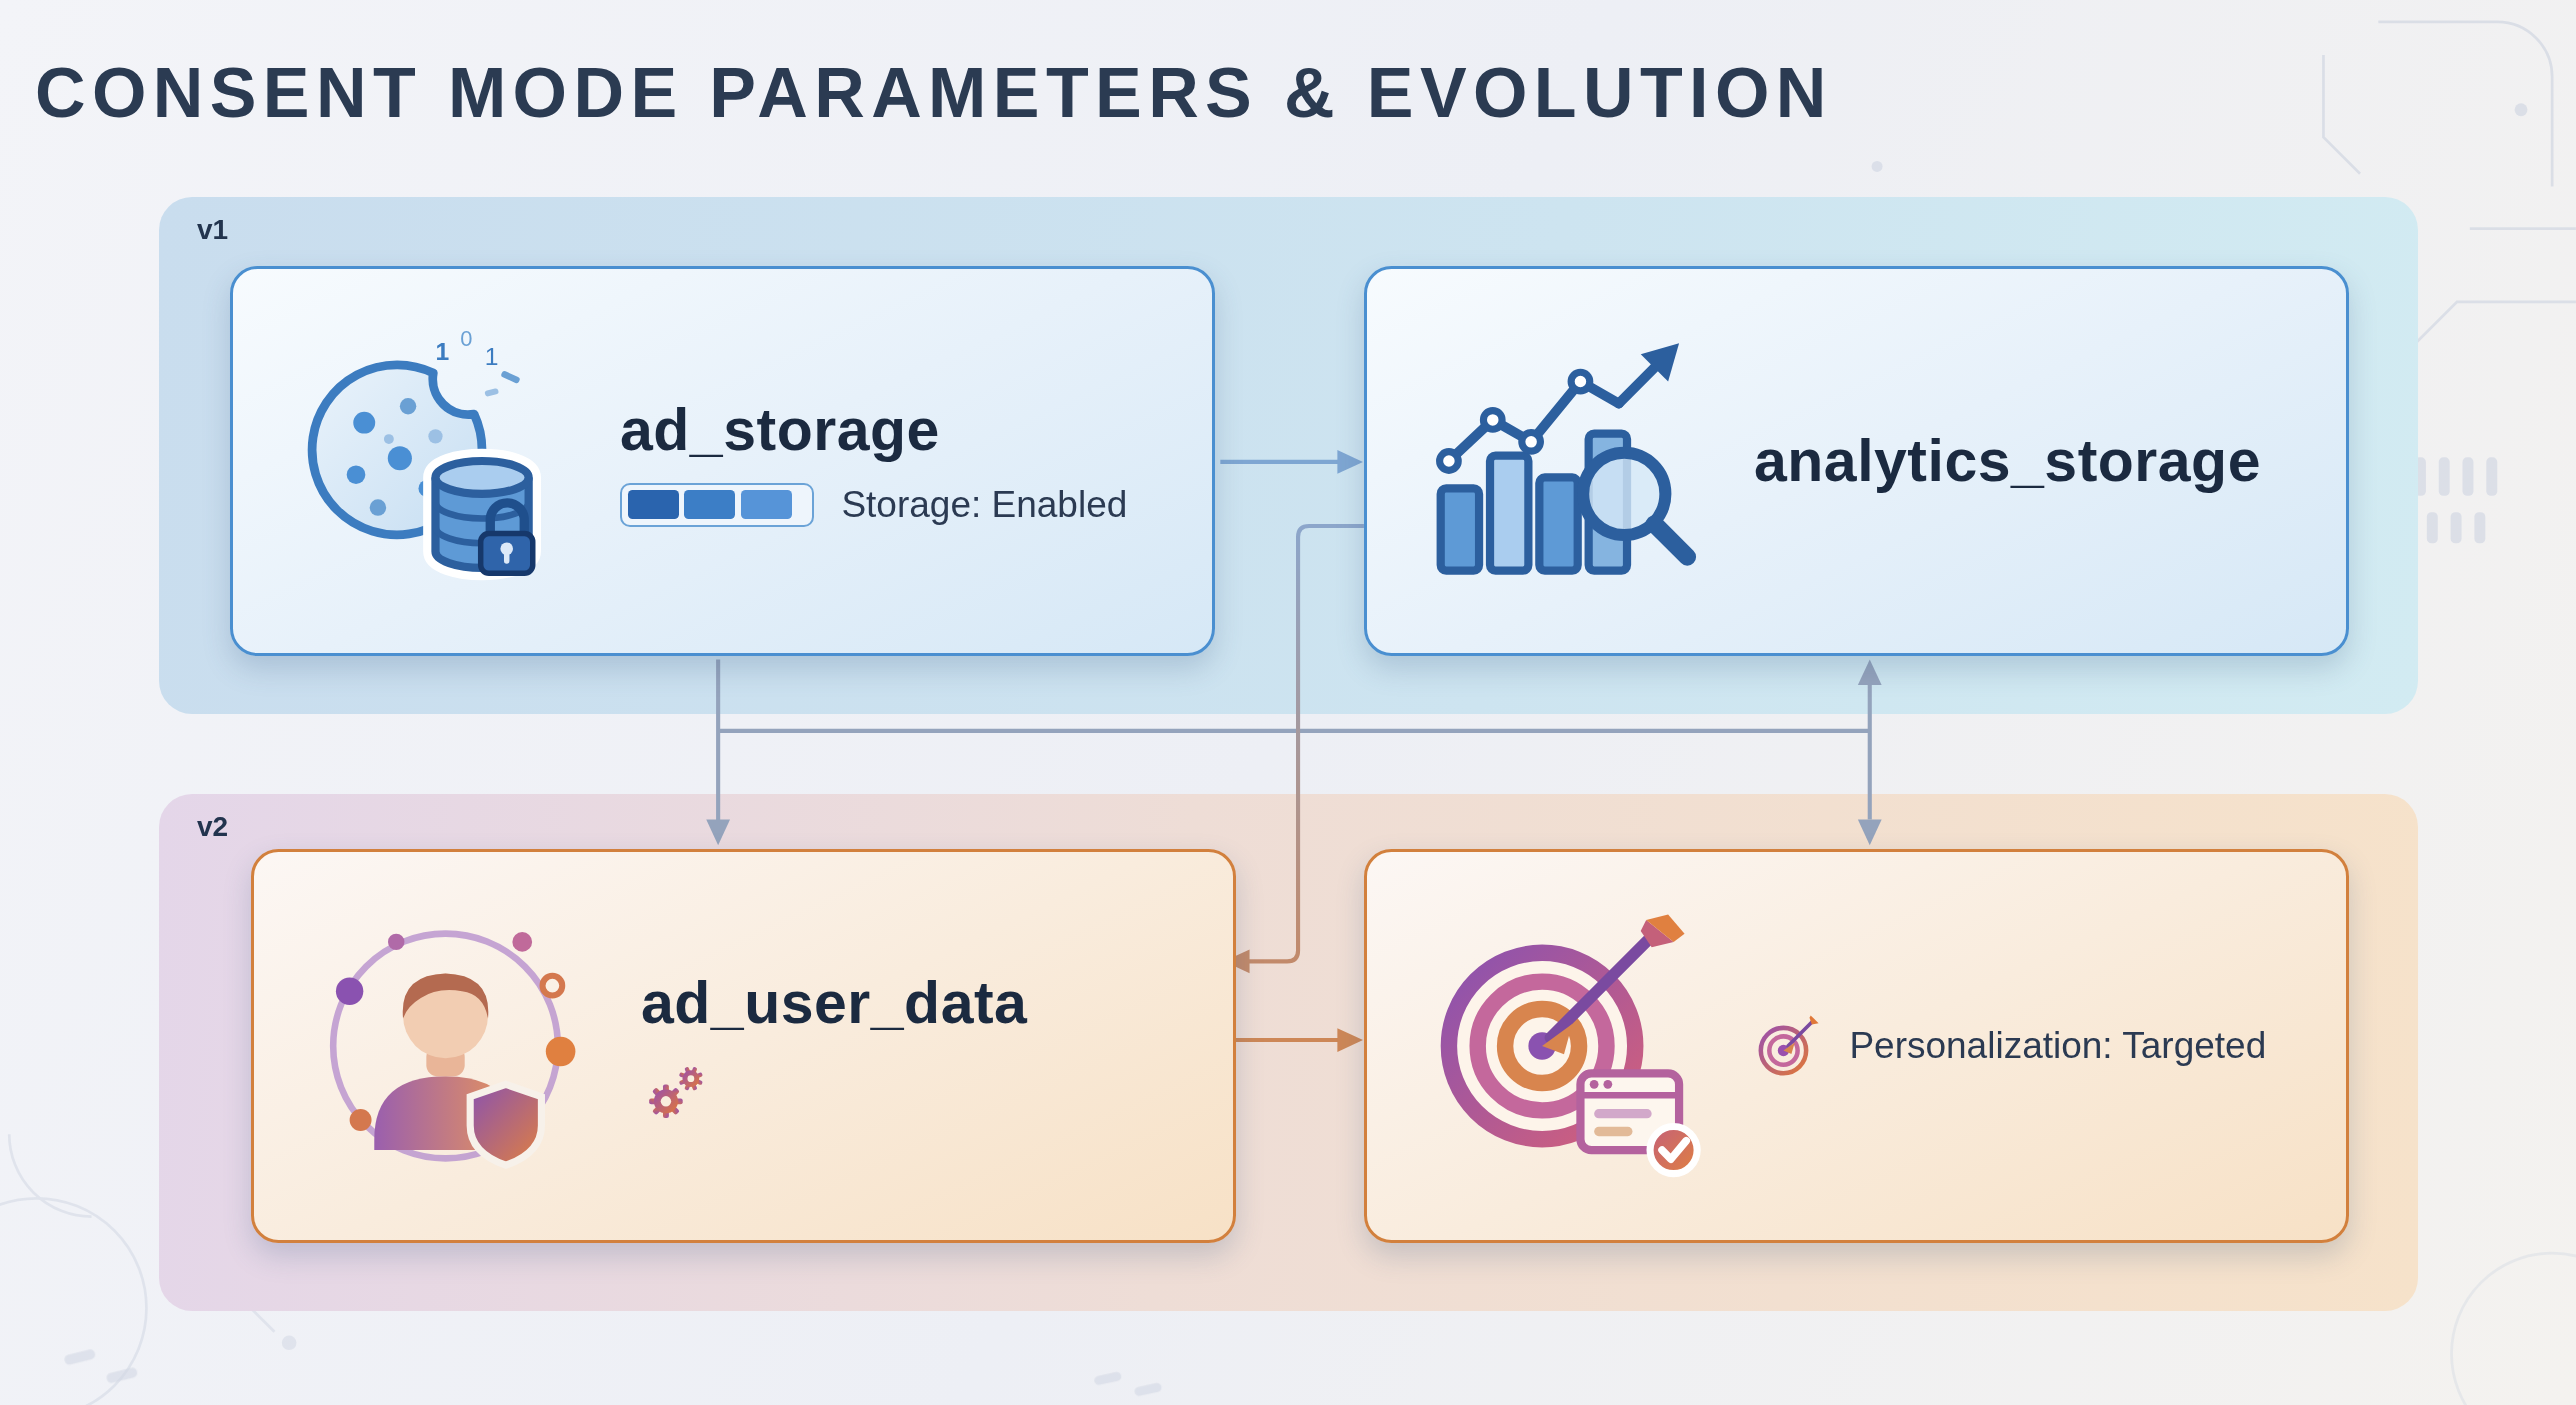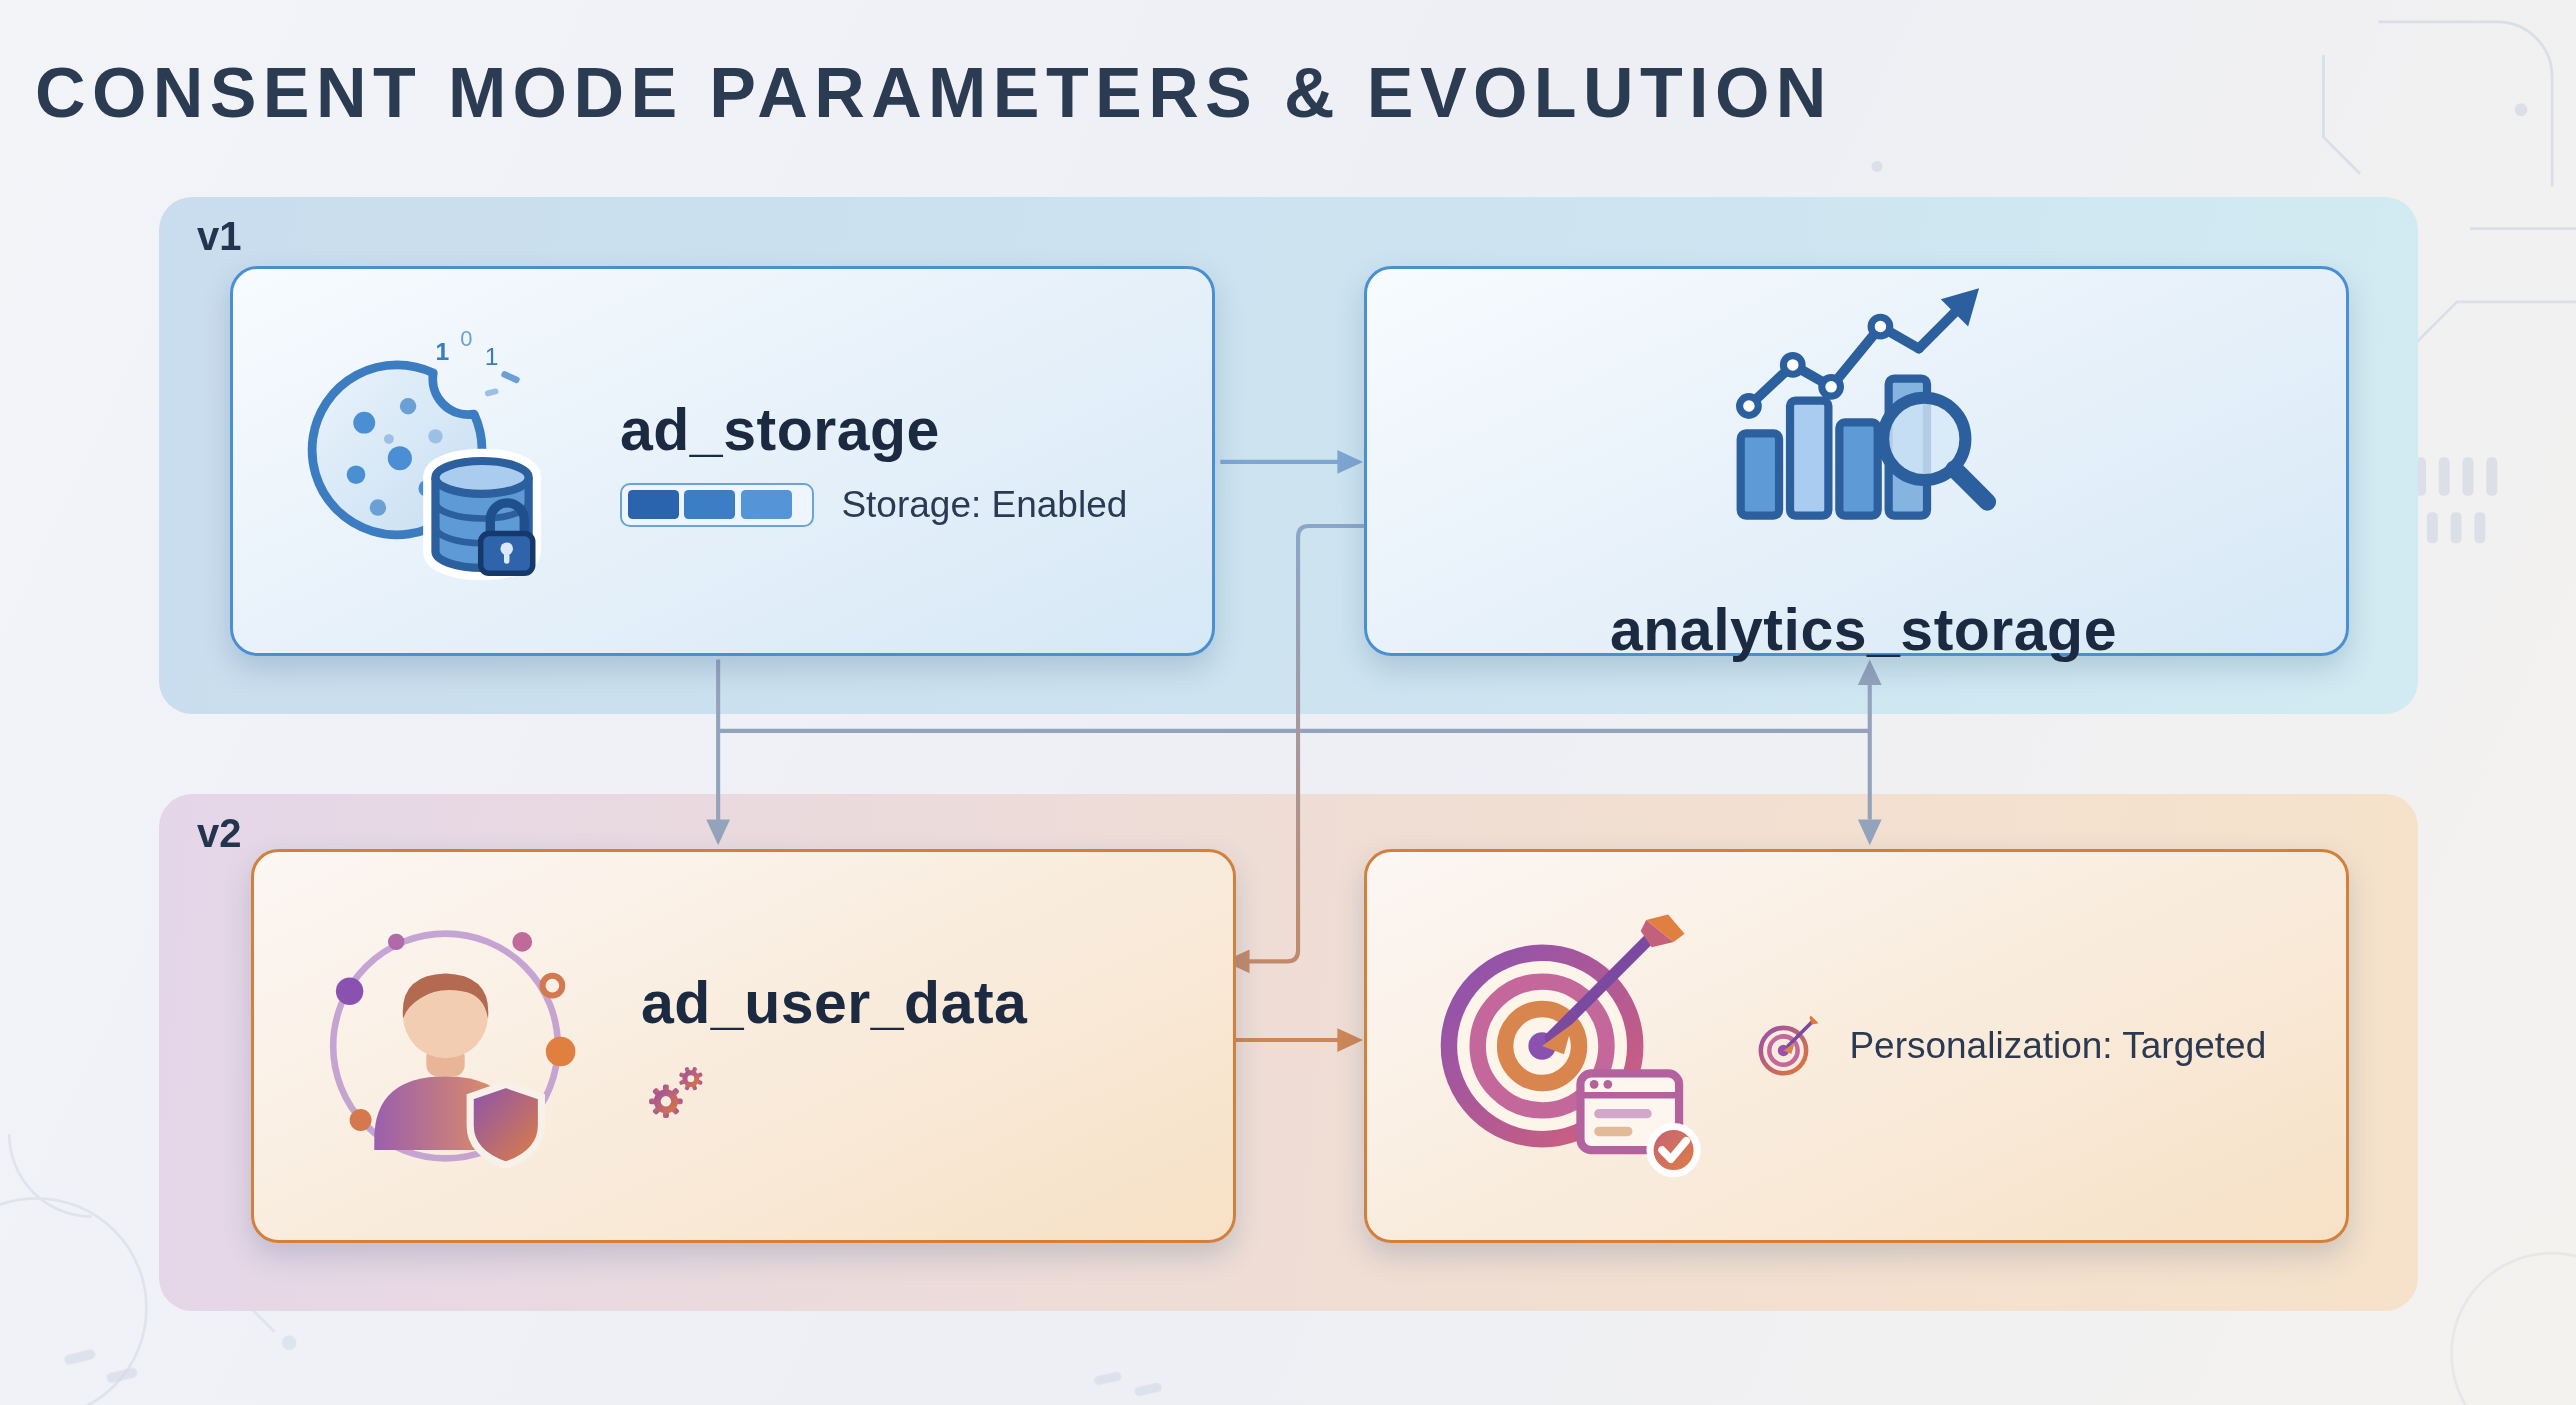--- a/index.html
+++ b/index.html
@@ -13,30 +13,30 @@
   .bg-deco, .arrows { position:absolute; left:0; top:0; width:2576px; height:1405px; pointer-events:none; }
   .bg-deco { z-index:0; }
   .arrows { z-index:2; }
   .title {
     position:absolute; top:53px; left:12px; width:100%; z-index:4;
     font-size:70px; font-weight:700; letter-spacing:6.4px; color:#2b3b52;margin-left:23px;
   }
   .group { position:absolute; left:159px; width:2259px; height:517px; border-radius:33px; z-index:1; }
   .group-v1 { top:197px; background:linear-gradient(100deg,#c9ddee 0%,#cde4f0 60%,#d2ebf2 100%); }
   .group-v2 { top:794px; background:linear-gradient(95deg,#e4d6e9 0%,#eeddd6 45%,#f6e2ca 100%); }
-  .group-label { position:absolute; top:16.5px; left:38px; font-size:40px; font-weight:700; color:#22344e; }
+  .group-label { position:absolute; top:16.5px; left:38px; font-size:28px; font-weight:700; color:#22344e; }
   .card {
     position:absolute; width:985px; display:flex; align-items:center;
     padding:0 46px 0 60px; gap:53px; border-radius:27.4px; z-index:3;
     box-shadow:0 12.8px 27.4px rgba(60,90,130,.22);
   }
   .card-blue { border:3.7px solid #4a8fd0; background:linear-gradient(155deg,#f7fbfe 0%,#e7f1fa 50%,#d6e8f6 100%); }
   .card-warm { border:3.7px solid #d2803d; background:linear-gradient(155deg,#fcf7f4 0%,#f9ecdd 50%,#f7e1c6 100%); }
   #card-ad-storage      { left:230px;  top:266px; height:390px; }
-  #card-analytics       { left:1364px; top:266px; height:390px;flex-direction:column; }
+  #card-analytics       { left:1364px; top:266px; height:390px; }
   #card-user-data       { left:230px;  top:849px; height:394px;margin-left:21px; }
   #card-personalization { left:1364px; top:849px; height:394px; }
   .card-icon { width:274px; height:274px; flex:0 0 274px; }
   .card-icon svg { width:100%; height:100%; display:block; }
   .card-body { display:flex; flex-direction:column; gap:19px; min-width:0; }
   .card-title { font-size:59px; font-weight:600; color:#1b2a40; letter-spacing:0.5px; white-space:nowrap; }
   .status-row { display:flex; align-items:center; gap:27.4px; }
   .status-text { font-size:37px; color:#2b3a52; white-space:nowrap; }
   .mini-icon { width:68px; height:68px; flex:0 0 68px; }
   .mini-icon svg { width:100%; height:100%; display:block; }

